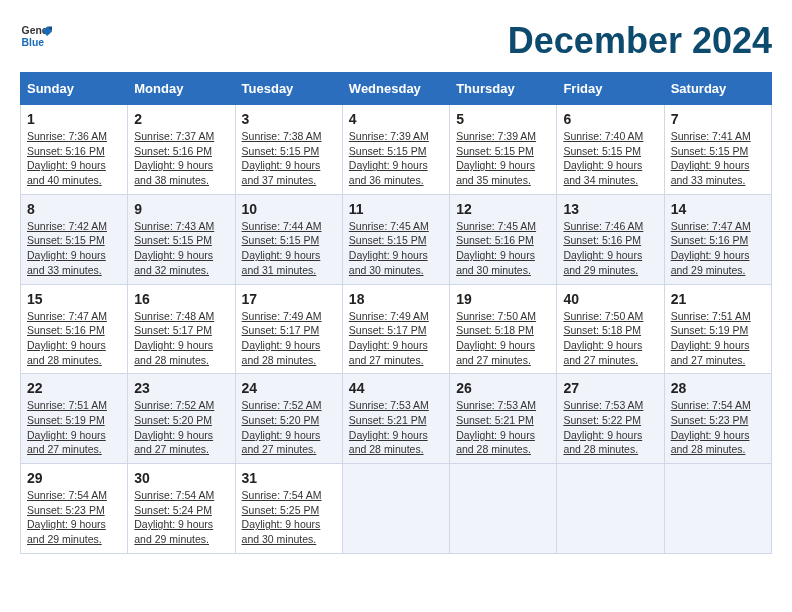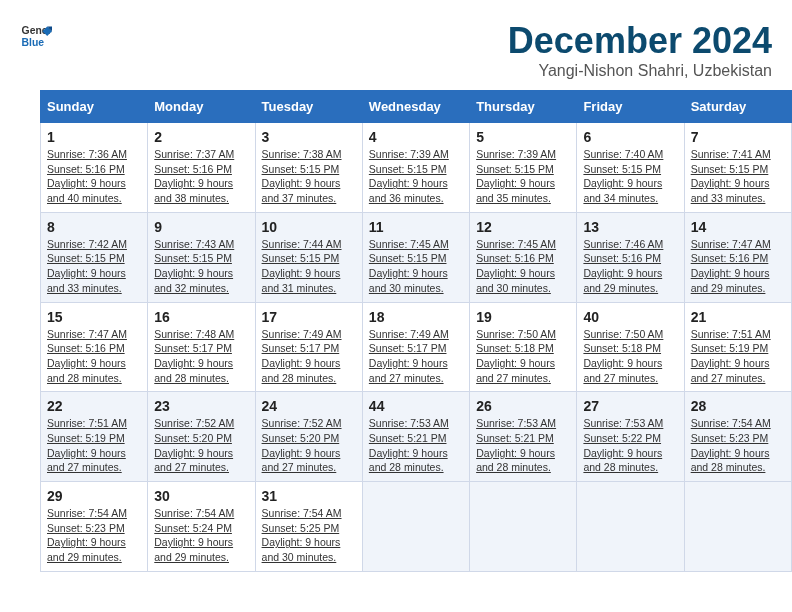--- a/index.html
+++ b/index.html
@@ -34,21 +34,20 @@
       color: #0c4a6e;
     }
     .calendar-subtitle {
       font-size: 16px;
       color: #555;
     }
     table {
       width: 100%;
       border-collapse: collapse;
       font-size: 11px;
-      margin-left: 20px;
     }
     thead tr {
       background-color: #2a6ebd;
       color: white;
     }
     thead th {
       padding: 8px 6px;
       text-align: left;
       font-size: 13px;
       font-weight: bold;
@@ -94,21 +93,20 @@
   <div class="logo">
     <svg class="logo-icon" viewBox="0 0 40 40" width="40" height="40">
       <text x="2" y="18" font-size="13" font-weight="bold" fill="#333" font-family="Arial">General</text>
       <text x="2" y="32" font-size="13" font-weight="bold" fill="#1a6bb5" font-family="Arial">Blue</text>
       <polygon points="34,8 40,14 34,20 28,14" fill="#1a6bb5"></polygon>
       <polygon points="34,8 40,8 40,14" fill="#0d4a8a"></polygon>
     </svg>
   </div>
   <div class="title-block">
     <div class="calendar-title">December 2024</div>
-    <div class="calendar-subtitle">Yangi-Nishon Shahri, Uzbekistan</div>
   </div>
 </div>
 
 <table>
   <thead>
     <tr>
       <th>Sunday</th>
       <th>Monday</th>
       <th>Tuesday</th>
       <th>Wednesday</th>

